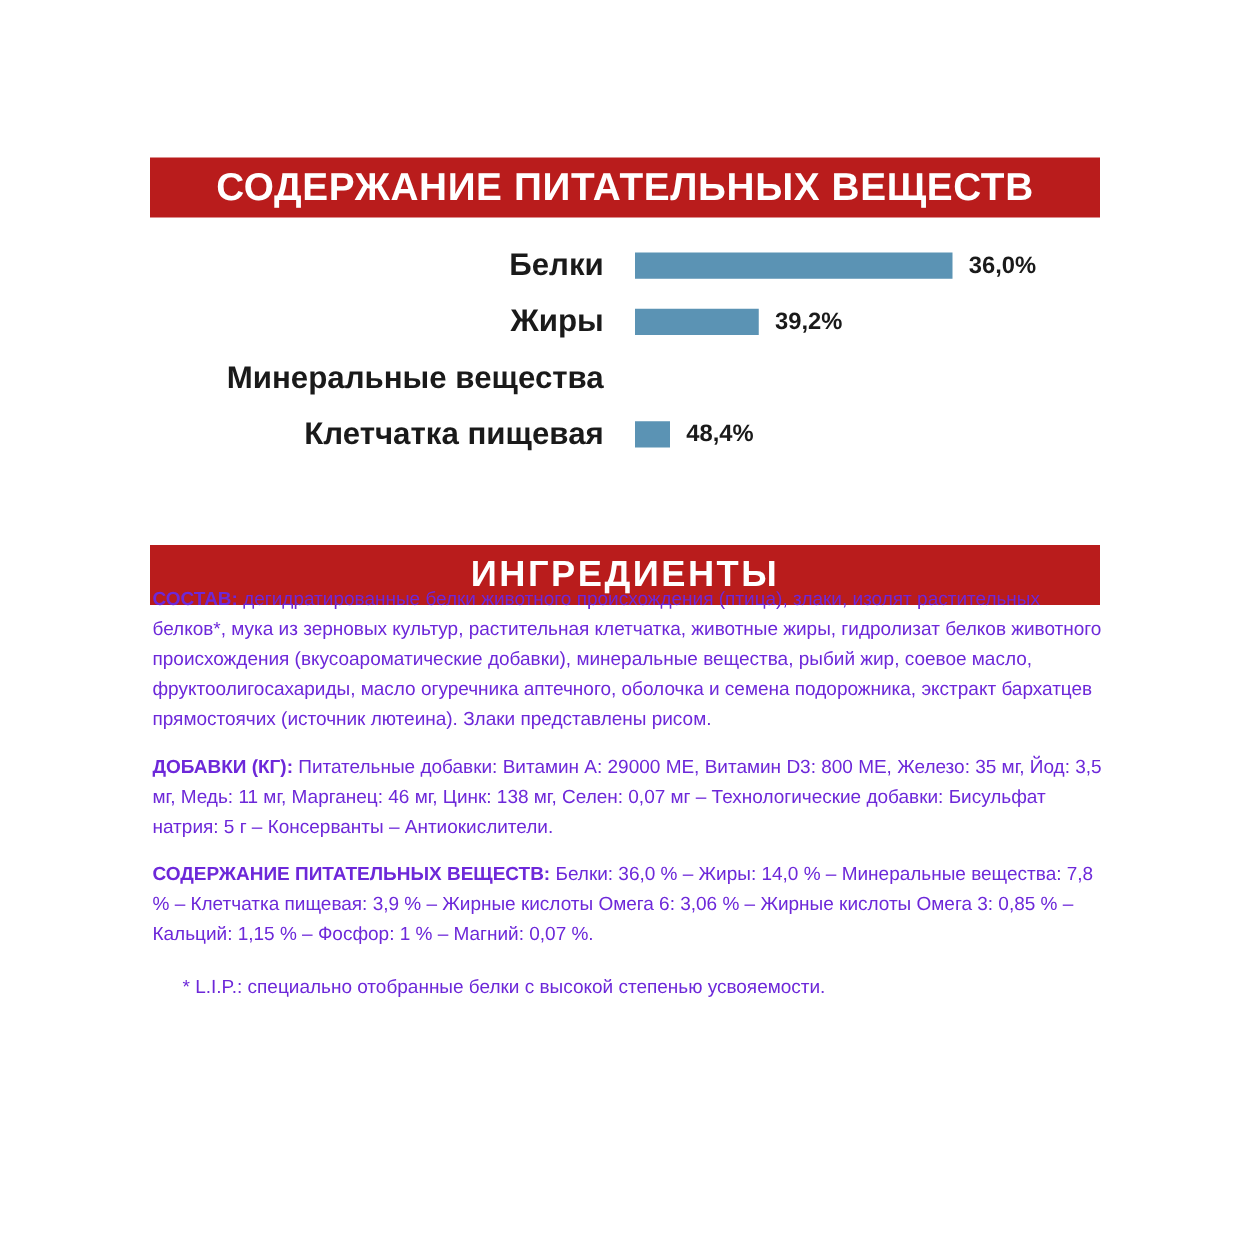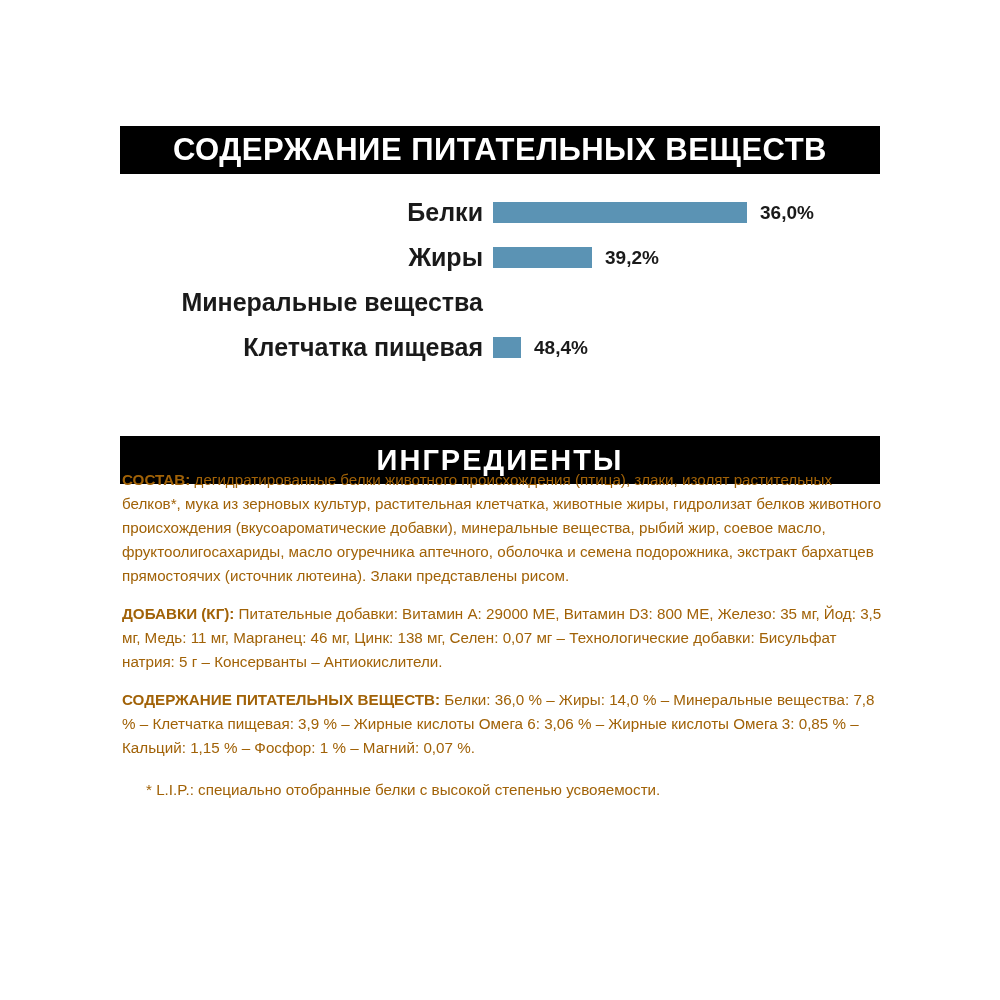--- a/index.html
+++ b/index.html
@@ -19,21 +19,21 @@
     width: 1000px;
     height: 1000px;
     box-sizing: border-box;
   }
 
   
   .banner {
     position: absolute;
     left: 120px;
     width: 760px;
-    background: #000000;
+    background: #b91c1c;
     color: #ffffff;
     text-align: center;
     font-weight: bold;
     letter-spacing: 0.5px;
     display: flex;
     align-items: center;
     justify-content: center;
     box-sizing: border-box;
   }
   #banner-nutrients {
@@ -53,20 +53,21 @@
   .chart {
     position: absolute;
     left: 120px;
     top: 190px;
     width: 760px;
   }
   .chart-row {
     display: flex;
     align-items: center;
     height: 45px;
+    gap: 15px;
   }
   .chart-label {
     width: 373px;
     text-align: right;
     padding-right: 10px;
     box-sizing: border-box;
     font-size: 25px;
     font-weight: bold;
     color: #1a1a1a;
     white-space: nowrap;
@@ -88,21 +89,21 @@
   }
 
   
   .body-text {
     position: absolute;
     left: 122px;
     top: 468px;
     width: 762px;
     font-size: 15.2px;
     line-height: 1.58;
-    color: #a16207;
+    color: #6d28d9;
   }
   .para {
     margin: 0 0 14px 0;
   }
   .para:last-child {
     margin-bottom: 0;
   }
   .para b {
     font-weight: bold;
   }

